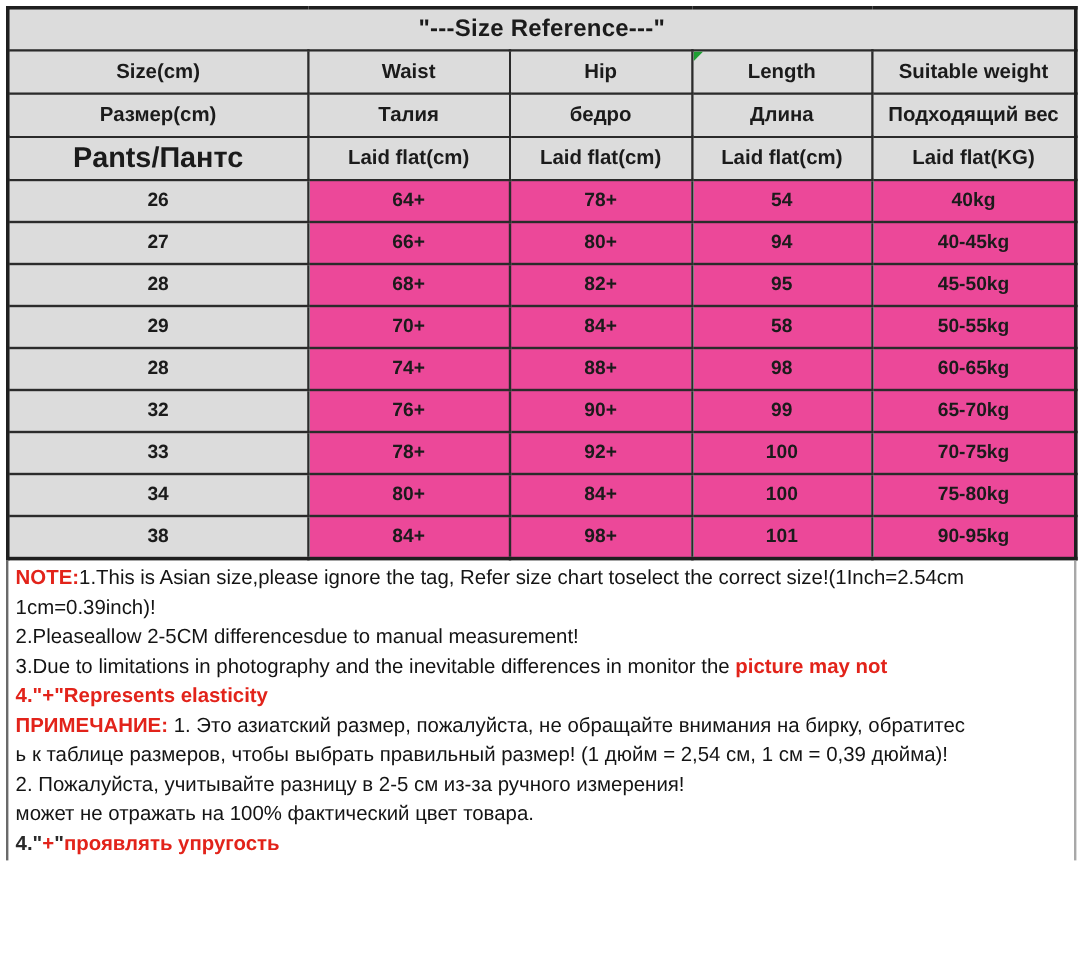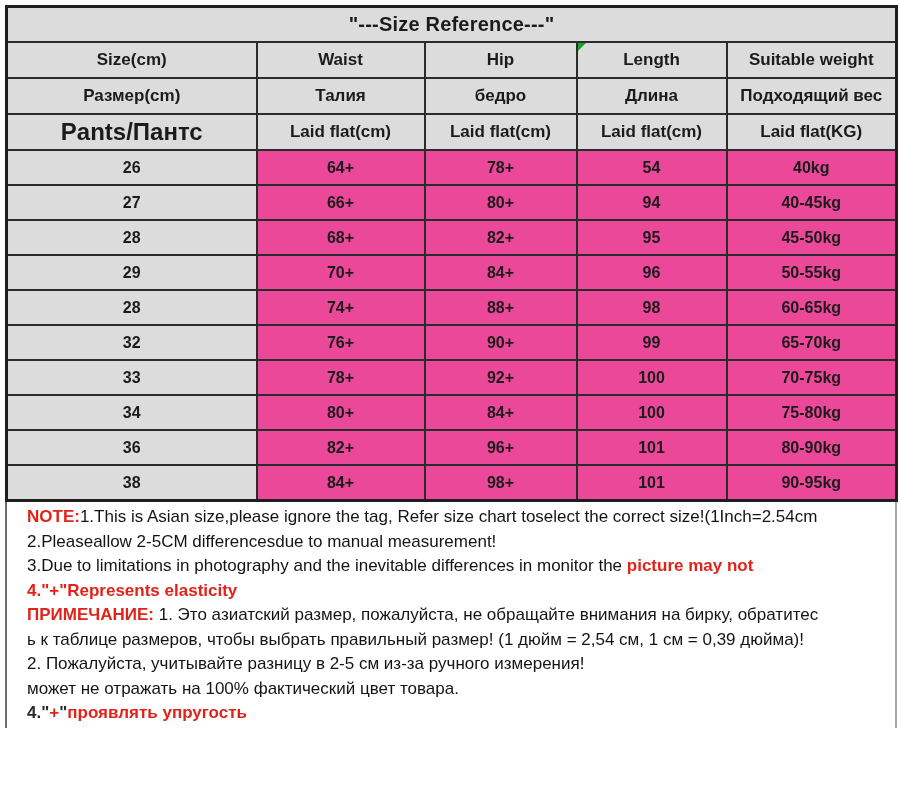--- a/index.html
+++ b/index.html
@@ -13,21 +13,21 @@
   .title-cell{background:#dcdcdc;font-size:20px;height:31px;letter-spacing:.2px;}
   .hdr{background:#dcdcdc;font-size:17px;height:32px;position:relative;}
   .pants{color:#e2231a;font-size:24px;margin-top:40px;}
   .data-cell{background:#ec4899;font-size:16px;height:31px;}
   .size-col{background:#dcdcdc;}
   .corner-marker{position:absolute;top:0;left:0;width:0;height:0;
     border-top:8px solid #1e9e33;border-right:8px solid transparent;}
 
   .notes{width:878px;margin:0 0 0 0;border-left:2px solid #6a6a6a;border-right:2px solid #a8a8a8;
     padding:3px 4px 2px 6px;font-size:17px;line-height:24.5px;color:#141414;}
-  .note-line{white-space:nowrap;margin-left:14px;}
+  .note-line{white-space:nowrap;}
   .seg-red{color:#e2231a;font-weight:700;}
   .seg-bold{color:#2a2a2a;font-weight:700;}
 </style>
 </head>
 <body>
 
 <div class="wrap">
 
   <table class="size-table">
     <colgroup>
@@ -87,21 +87,21 @@
           <td class="data-cell size-col">28</td>
           <td class="data-cell">68+</td>
           <td class="data-cell">82+</td>
           <td class="data-cell">95</td>
           <td class="data-cell">45-50kg</td>
         </tr>
         <tr>
           <td class="data-cell size-col">29</td>
           <td class="data-cell">70+</td>
           <td class="data-cell">84+</td>
-          <td class="data-cell">96</td>
+          <td class="data-cell">58</td>
           <td class="data-cell">50-55kg</td>
         </tr>
         <tr>
           <td class="data-cell size-col">28</td>
           <td class="data-cell">74+</td>
           <td class="data-cell">88+</td>
           <td class="data-cell">98</td>
           <td class="data-cell">60-65kg</td>
         </tr>
         <tr>
@@ -119,38 +119,32 @@
           <td class="data-cell">70-75kg</td>
         </tr>
         <tr>
           <td class="data-cell size-col">34</td>
           <td class="data-cell">80+</td>
           <td class="data-cell">84+</td>
           <td class="data-cell">100</td>
           <td class="data-cell">75-80kg</td>
         </tr>
         <tr>
-          <td class="data-cell size-col">36</td>
-          <td class="data-cell">82+</td>
-          <td class="data-cell">96+</td>
-          <td class="data-cell">101</td>
-          <td class="data-cell">80-90kg</td>
-        </tr>
-        <tr>
           <td class="data-cell size-col">38</td>
           <td class="data-cell">84+</td>
           <td class="data-cell">98+</td>
           <td class="data-cell">101</td>
           <td class="data-cell">90-95kg</td>
         </tr>
       </tbody>
   </table>
 
   <div class="notes">
       <div class="note-line"><span class="seg-red">NOTE:</span><span>1.This is Asian size,please ignore the tag, Refer size chart toselect the correct size!(1Inch=2.54cm</span></div>
+      <div class="note-line"><span>1cm=0.39inch)!</span></div>
       <div class="note-line"><span>2.Pleaseallow 2-5CM differencesdue to manual measurement!</span></div>
       <div class="note-line"><span>3.Due to limitations in photography and the inevitable differences in monitor the </span><span class="seg-red">picture may not</span></div>
       <div class="note-line"><span class="seg-red">4."+"Represents elasticity</span></div>
       <div class="note-line"><span class="seg-red">ПРИМЕЧАНИЕ:</span><span> 1. Это азиатский размер, пожалуйста, не обращайте внимания на бирку, обратитес</span></div>
       <div class="note-line"><span>ь к таблице размеров, чтобы выбрать правильный размер! (1 дюйм = 2,54 см, 1 см = 0,39 дюйма)!</span></div>
       <div class="note-line"><span>2. Пожалуйста, учитывайте разницу в 2-5 см из-за ручного измерения!</span></div>
       <div class="note-line"><span>может не отражать на 100% фактический цвет товара.</span></div>
       <div class="note-line"><span class="seg-bold">4."</span><span class="seg-red">+</span><span class="seg-bold">"</span><span class="seg-red">проявлять упругость</span></div>
     </div>
 </div>

